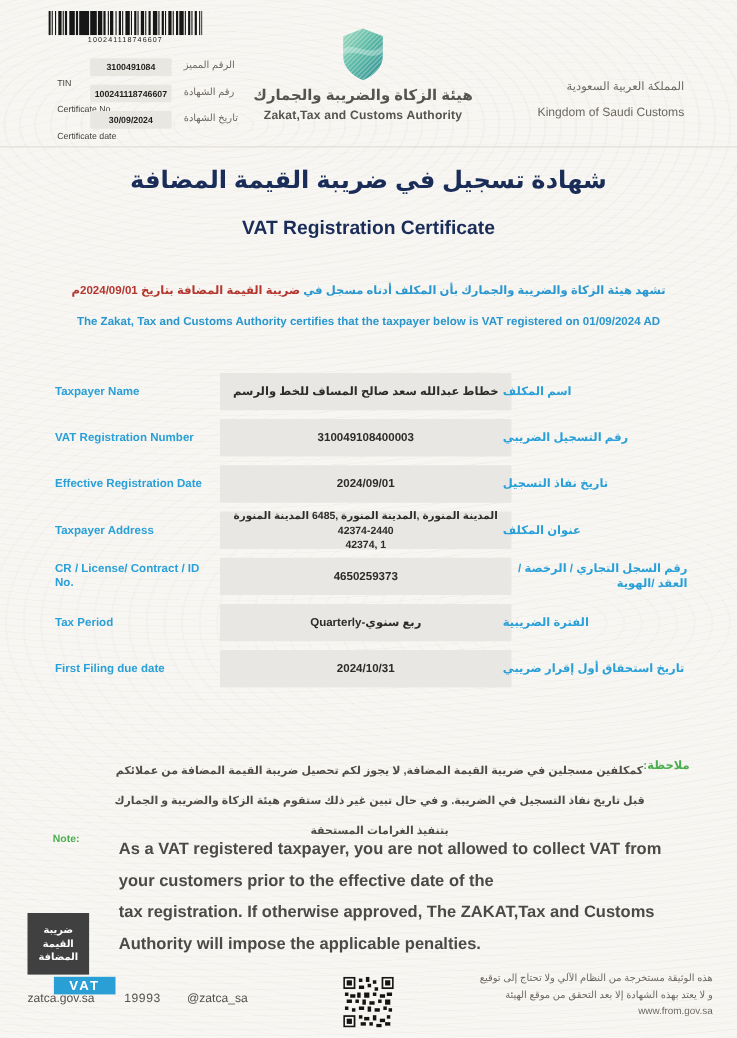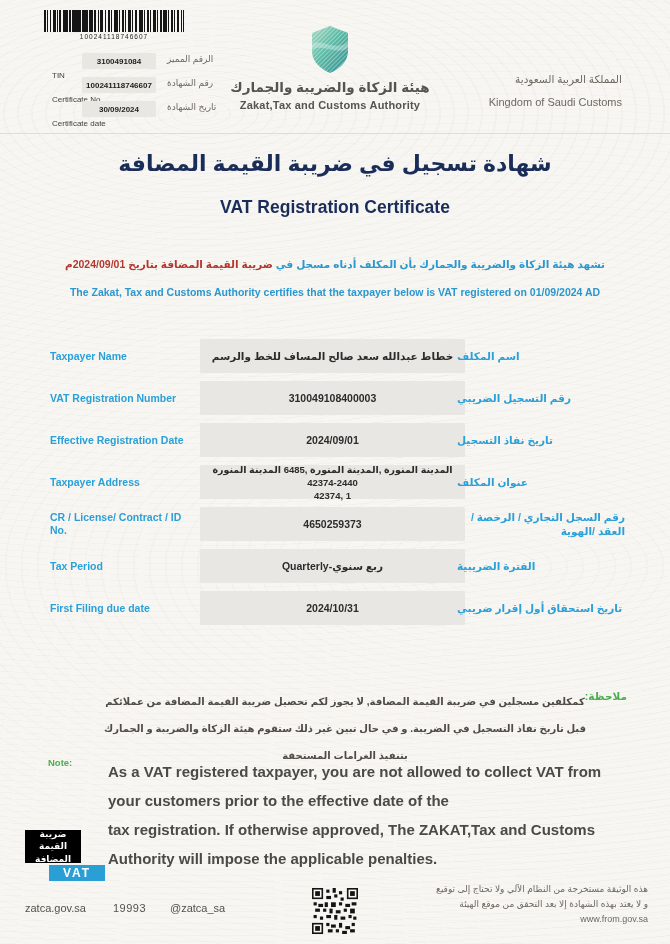--- a/index.html
+++ b/index.html
@@ -52,21 +52,21 @@
   
   .note-ar-label{right:43px;top:690px;font-size:10.5px;font-weight:bold;color:#4bae4f;direction:rtl;}
   .note-ar-text{left:100px;top:688px;width:490px;text-align:center;font-size:10px;font-weight:bold;color:#4f4b45;
                 direction:rtl;line-height:27px;}
   .note-en-label{left:48px;top:757px;font-size:9.5px;font-weight:bold;color:#4bae4f;}
   .note-en-text{left:82px;top:757px;width:525px;font-size:15px;font-weight:bold;color:#4c4a47;line-height:29px;margin-left:26px;}
   .note-en-text .l2{text-align:left;}
 
   
   .vat-logo{left:25px;top:830px;width:56px;}
-  .vat-navy{width:56px;height:33px;background:#000000;display:flex;flex-direction:column;align-items:center;justify-content:center;}
+  .vat-navy{width:56px;height:56px;background:#404040;display:flex;flex-direction:column;align-items:center;justify-content:center;}
   .vat-navy div{color:#fff;font-size:9px;font-weight:bold;line-height:12.5px;direction:rtl;}
   .vat-blue{margin-top:2px;width:56px;height:16px;background:#2a9fd6;display:flex;align-items:center;justify-content:center;
             color:#fff;font-size:12px;font-weight:bold;letter-spacing:2px;margin-left:24px;}
   .f-site{left:25px;top:902px;font-size:11px;color:#54514b;}
   .f-phone{left:113px;top:902px;font-size:11px;color:#54514b;letter-spacing:.5px;}
   .f-social{left:170px;top:902px;font-size:11px;color:#54514b;}
   .qr{left:312px;top:888px;width:46px;height:46px;}
   .disclaimer{right:22px;top:882px;width:280px;text-align:right;font-size:9px;color:#6d6962;line-height:15px;direction:rtl;}
   .disclaimer .url{direction:ltr;}
 </style>

